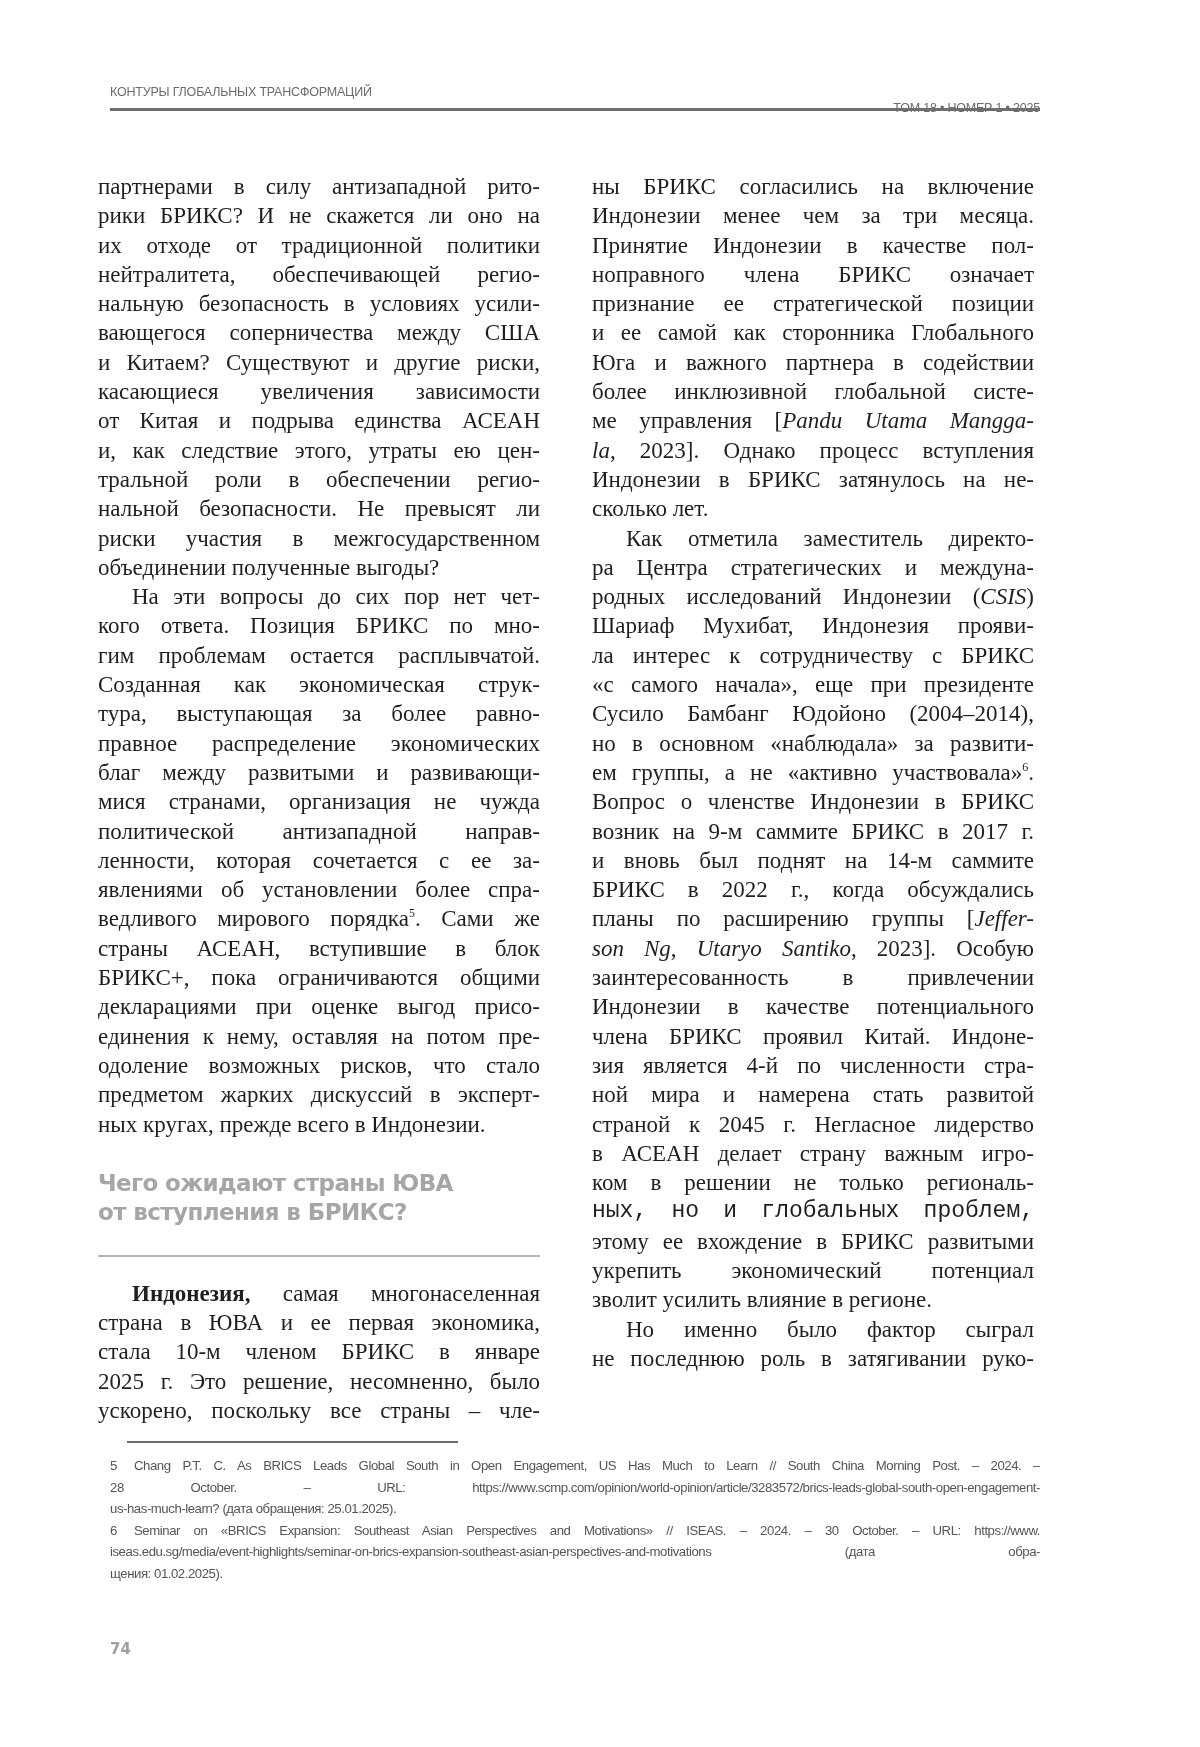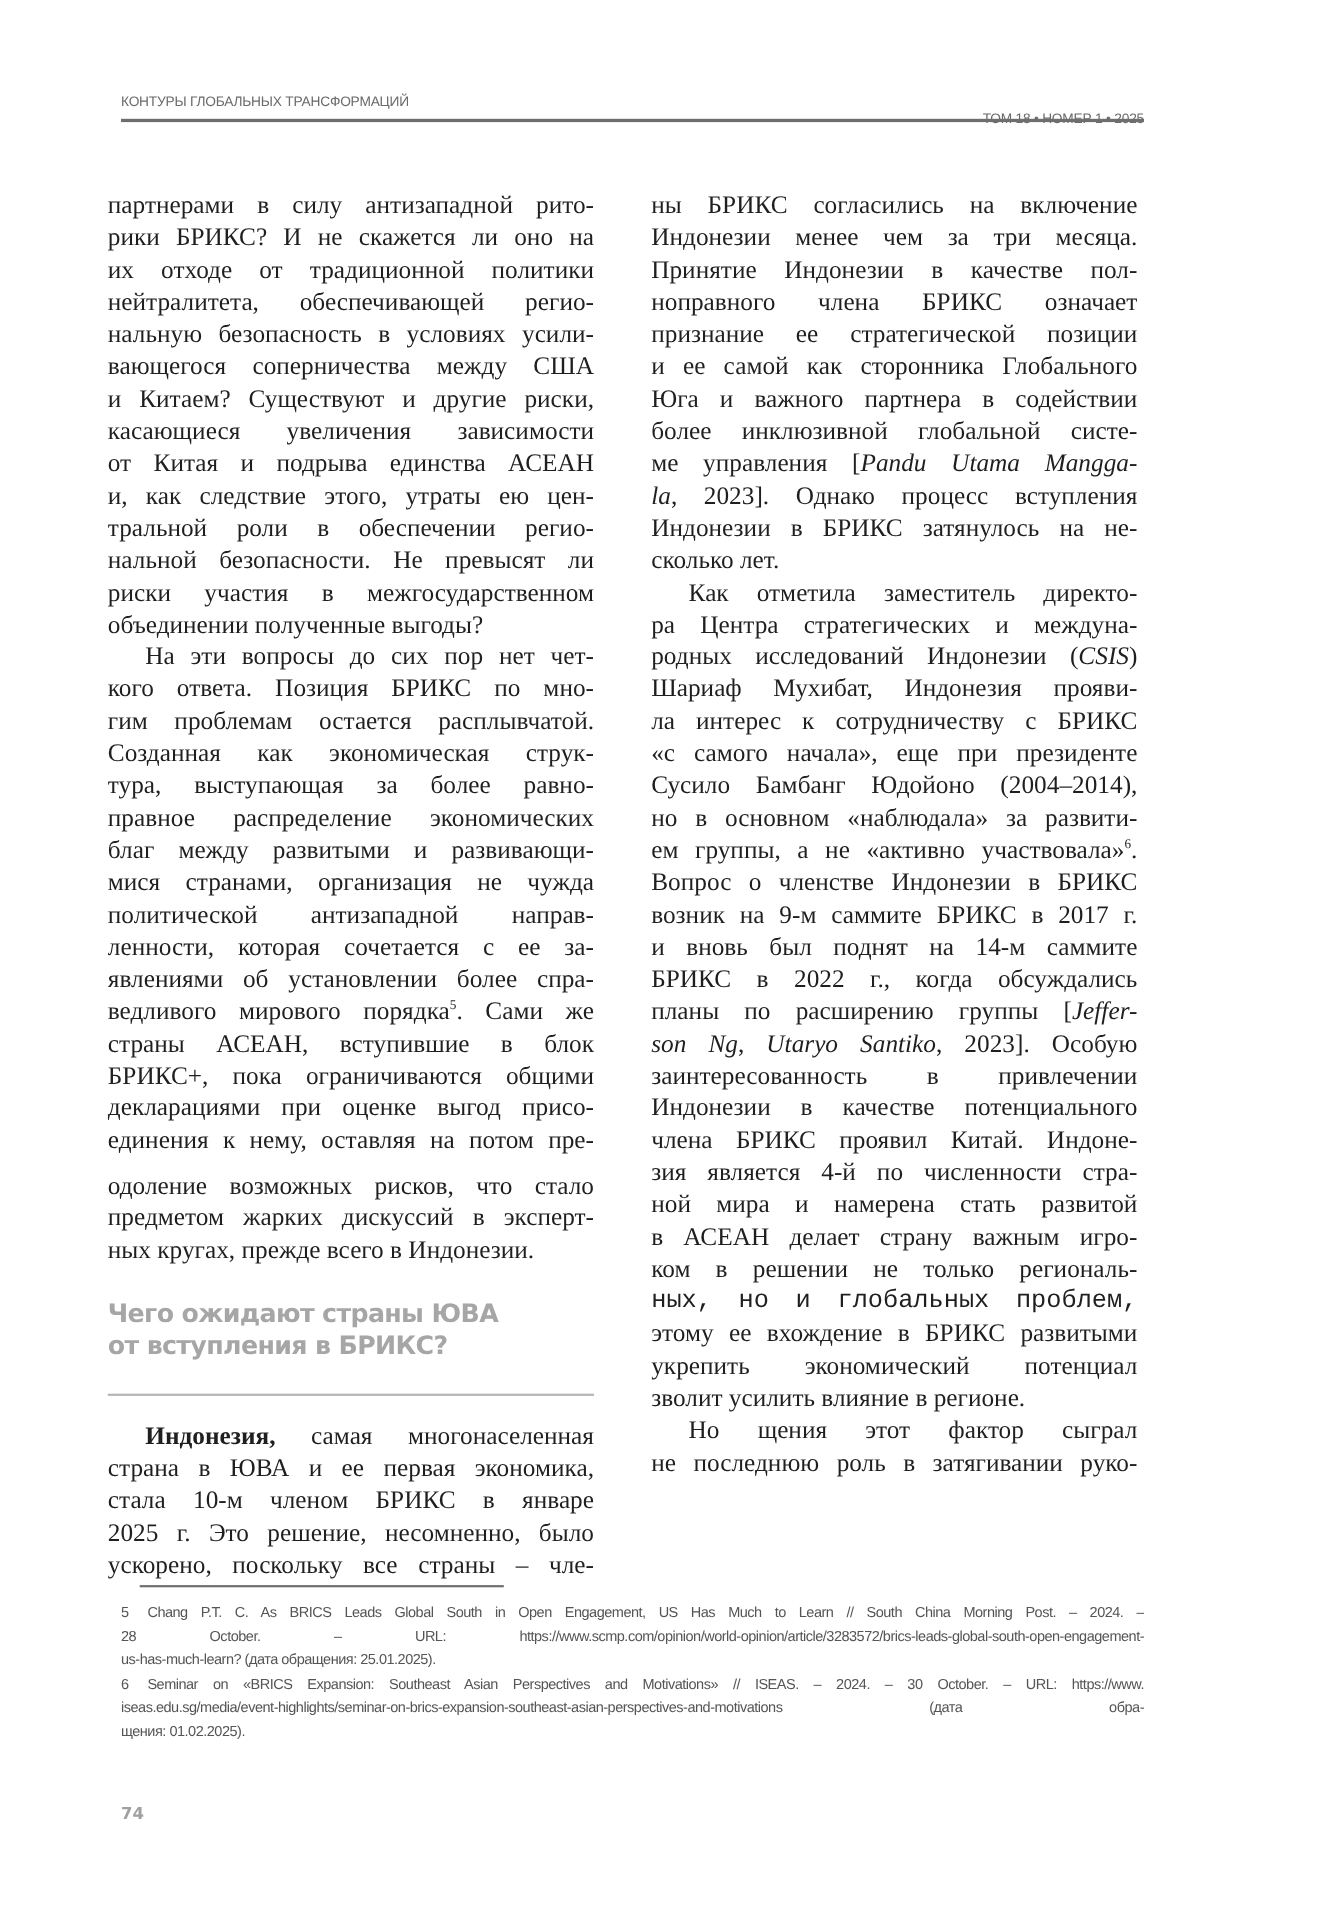--- a/index.html
+++ b/index.html
@@ -87,21 +87,21 @@
       <div class="line" style="white-space: normal; overflow: hidden;">благ между развитыми и развивающи-</div>
       <div class="line" style="white-space: normal; overflow: hidden;">мися странами, организация не чужда</div>
       <div class="line" style="white-space: normal; overflow: hidden;">политической антизападной направ-</div>
       <div class="line" style="white-space: normal; overflow: hidden;">ленности, которая сочетается с ее за-</div>
       <div class="line" style="white-space: normal; overflow: hidden;">явлениями об установлении более спра-</div>
       <div class="line" style="white-space: normal; overflow: hidden;"><span>ведливого мирового порядка</span><sup>5</sup><span>. Сами же</span></div>
       <div class="line" style="white-space: normal; overflow: hidden;">страны АСЕАН, вступившие в блок</div>
       <div class="line" style="white-space: normal; overflow: hidden;">БРИКС+, пока ограничиваются общими</div>
       <div class="line" style="white-space: normal; overflow: hidden;">декларациями при оценке выгод присо-</div>
       <div class="line" style="white-space: normal; overflow: hidden;">единения к нему, оставляя на потом пре-</div>
-      <div class="line" style="white-space: normal; overflow: hidden; margin-top: 12px;">одоление возможных рисков, что стало</div>
+      <div class="line" style="white-space: normal; overflow: hidden;">одоление возможных рисков, что стало</div>
       <div class="line" style="white-space: normal; overflow: hidden;">предметом жарких дискуссий в эксперт-</div>
       <div class="line last" style="white-space: normal; overflow: hidden;">ных кругах, прежде всего в Индонезии.</div>
     </div>
 
     <div class="section-heading">
       <div>Чего ожидают страны ЮВА</div>
       <div>от вступления в БРИКС?</div>
     </div>
 
     <div>
@@ -143,30 +143,31 @@
       <div class="line" style="white-space: normal; overflow: hidden;">возник на 9-м саммите БРИКС в 2017 г.</div>
       <div class="line" style="white-space: normal; overflow: hidden;">и вновь был поднят на 14-м саммите</div>
       <div class="line" style="white-space: normal; overflow: hidden;">БРИКС в 2022 г., когда обсуждались</div>
       <div class="line" style="white-space: normal; overflow: hidden;"><span>планы по расширению группы [</span><i>Jeffer-</i></div>
       <div class="line" style="white-space: normal; overflow: hidden;"><i>son Ng</i><span>, </span><i>Utaryo Santiko</i><span>, 2023]. Особую</span></div>
       <div class="line" style="white-space: normal; overflow: hidden;">заинтересованность в привлечении</div>
       <div class="line" style="white-space: normal; overflow: hidden;">Индонезии в качестве потенциального</div>
       <div class="line" style="white-space: normal; overflow: hidden;">члена БРИКС проявил Китай. Индоне-</div>
       <div class="line" style="white-space: normal; overflow: hidden;">зия является 4-й по численности стра-</div>
       <div class="line" style="white-space: normal; overflow: hidden;">ной мира и намерена стать развитой</div>
+      <div class="line" style="white-space: normal; overflow: hidden;">страной к 2045 г. Негласное лидерство</div>
       <div class="line" style="white-space: normal; overflow: hidden;">в АСЕАН делает страну важным игро-</div>
       <div class="line" style="white-space: normal; overflow: hidden;">ком в решении не только региональ-</div>
       <div class="line" style="white-space: normal; overflow: hidden; font-family: Liberation Mono, monospace;">ных, но и глобальных проблем, по-</div>
       <div class="line" style="white-space: normal; overflow: hidden;">этому ее вхождение в БРИКС развитыми</div>
       <div class="line" style="white-space: normal; overflow: hidden;">укрепить экономический потенциал</div>
       <div class="line last" style="white-space: normal; overflow: hidden;">зволит усилить влияние в регионе.</div>
     </div>
 
     <div>
-      <div class="line indent" style="white-space: normal; overflow: hidden;">Но щения этот фактор сыграл</div>
+      <div class="line indent" style="white-space: normal; overflow: hidden;">Но именно было фактор сыграл</div>
       <div class="line" style="white-space: normal; overflow: hidden;">не последнюю роль в затягивании руко-</div>
     </div>
   </div>
 
   <div class="fn-rule"></div>
   <div class="footnotes">
     <div>
       <div class="fn-line" style="white-space: normal; overflow: hidden;"><span class="fn-num">5</span><span>Chang P.T. C. As BRICS Leads Global South in Open Engagement, US Has Much to Learn // South China Morning Post. – 2024. –</span></div>
       <div class="fn-line" style="white-space: normal; overflow: hidden;">28 October. – URL: https://www.scmp.com/opinion/world-opinion/article/3283572/brics-leads-global-south-open-engagement-</div>
       <div class="fn-line last" style="white-space: normal; overflow: hidden;">us-has-much-learn? (дата обращения: 25.01.2025).</div>

